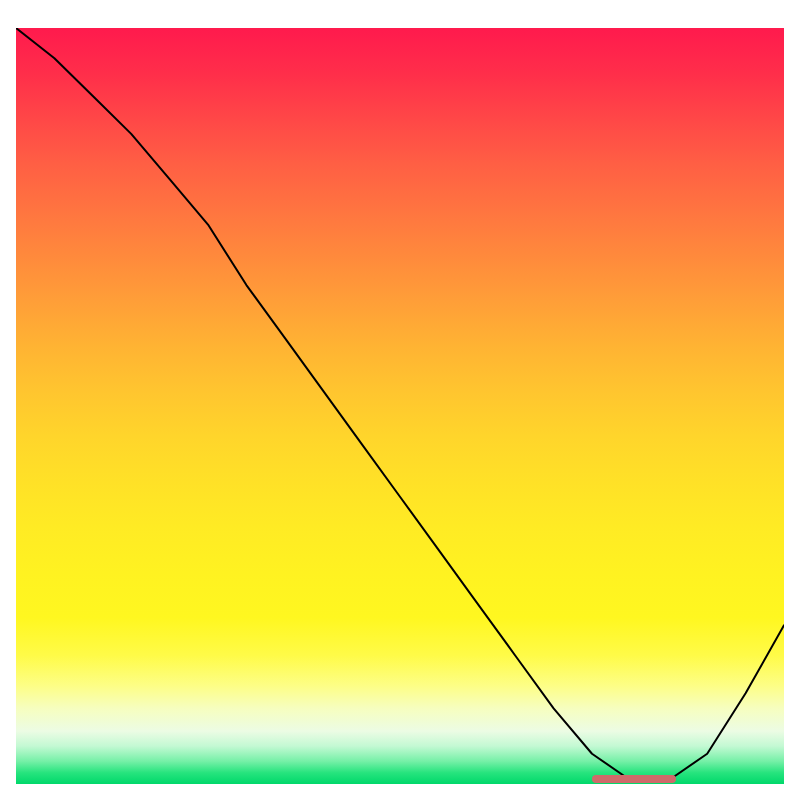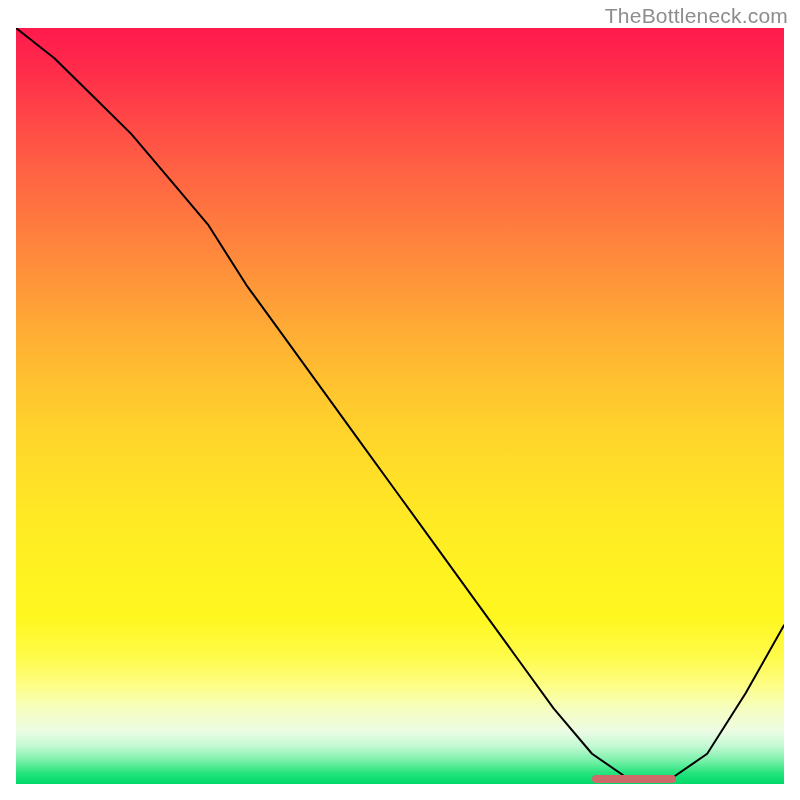--- a/index.html
+++ b/index.html
@@ -60,20 +60,19 @@
     font-family: Arial, Helvetica, sans-serif;
     font-size: 21px;
     color: #8d8d8d;
     letter-spacing: 0.2px;
   }
 </style>
 </head>
 <body>
 
 <div class="stage">
-  <div class="watermark">TheBottleneck.com</div>
   <div class="plot">
     <svg class="curve" viewBox="0 0 100 100" preserveAspectRatio="none">
       <path fill="none" stroke="#000000" stroke-width="2" stroke-linejoin="round" stroke-linecap="round" vector-effect="non-scaling-stroke" d="M0.00 0.00 L5.00 4.00 L10.00 9.00 L15.00 14.00 L20.00 20.00 L25.00 26.00 L30.00 34.00 L35.00 41.00 L40.00 48.00 L45.00 55.00 L50.00 62.00 L55.00 69.00 L60.00 76.00 L65.00 83.00 L70.00 90.00 L75.00 96.00 L80.00 99.50 L85.00 99.50 L90.00 96.00 L95.00 88.00 L100.00 79.00"></path>
     </svg>
     <div class="marker" style="left: 576px; width: 84.48px; top: 747.464px; background: rgb(207, 106, 106);"></div>
   </div>
 </div>
 
 </body></html>

